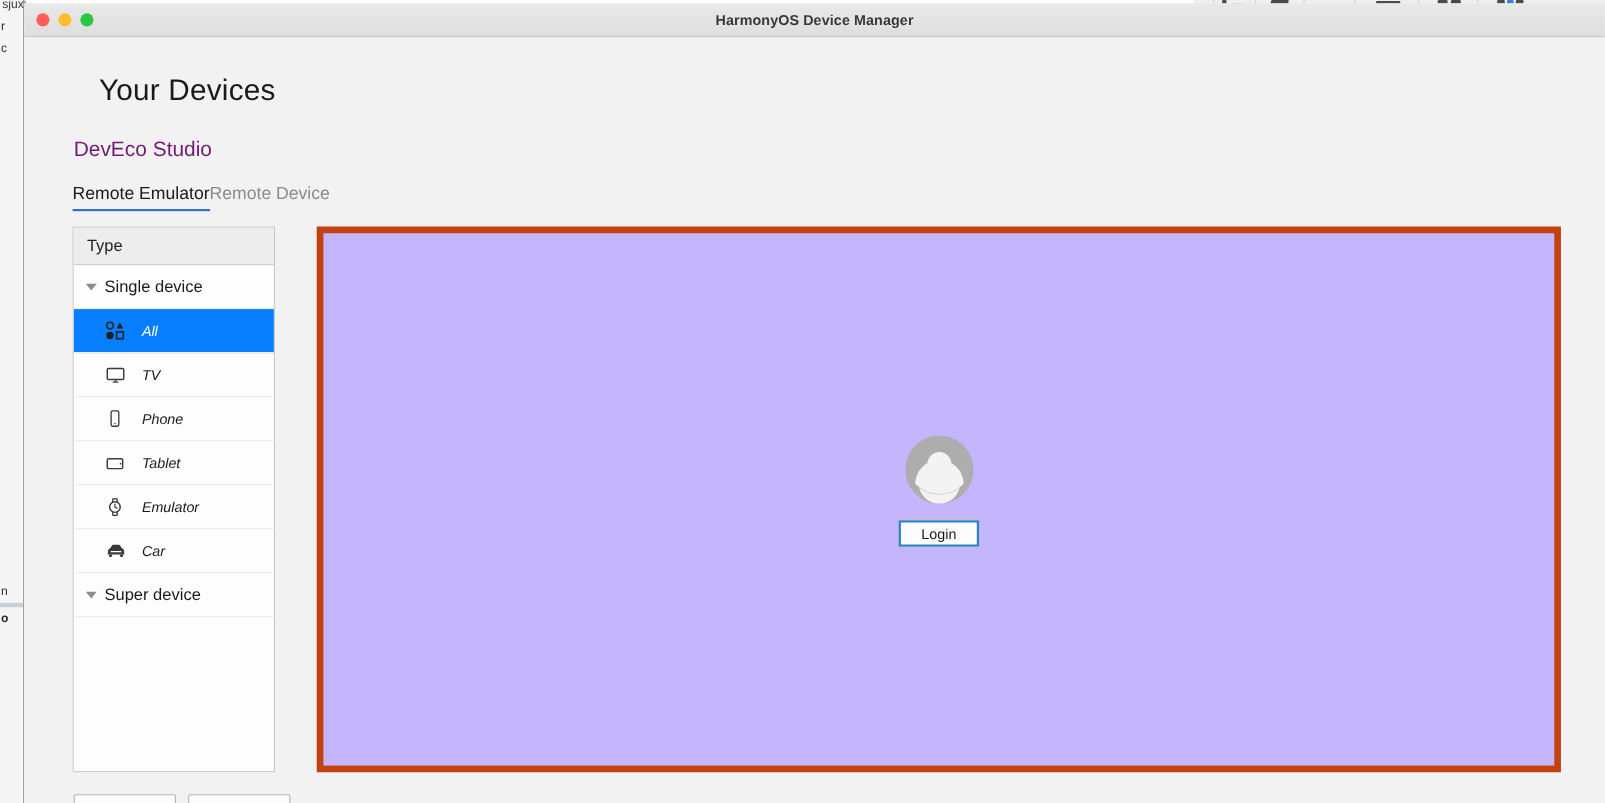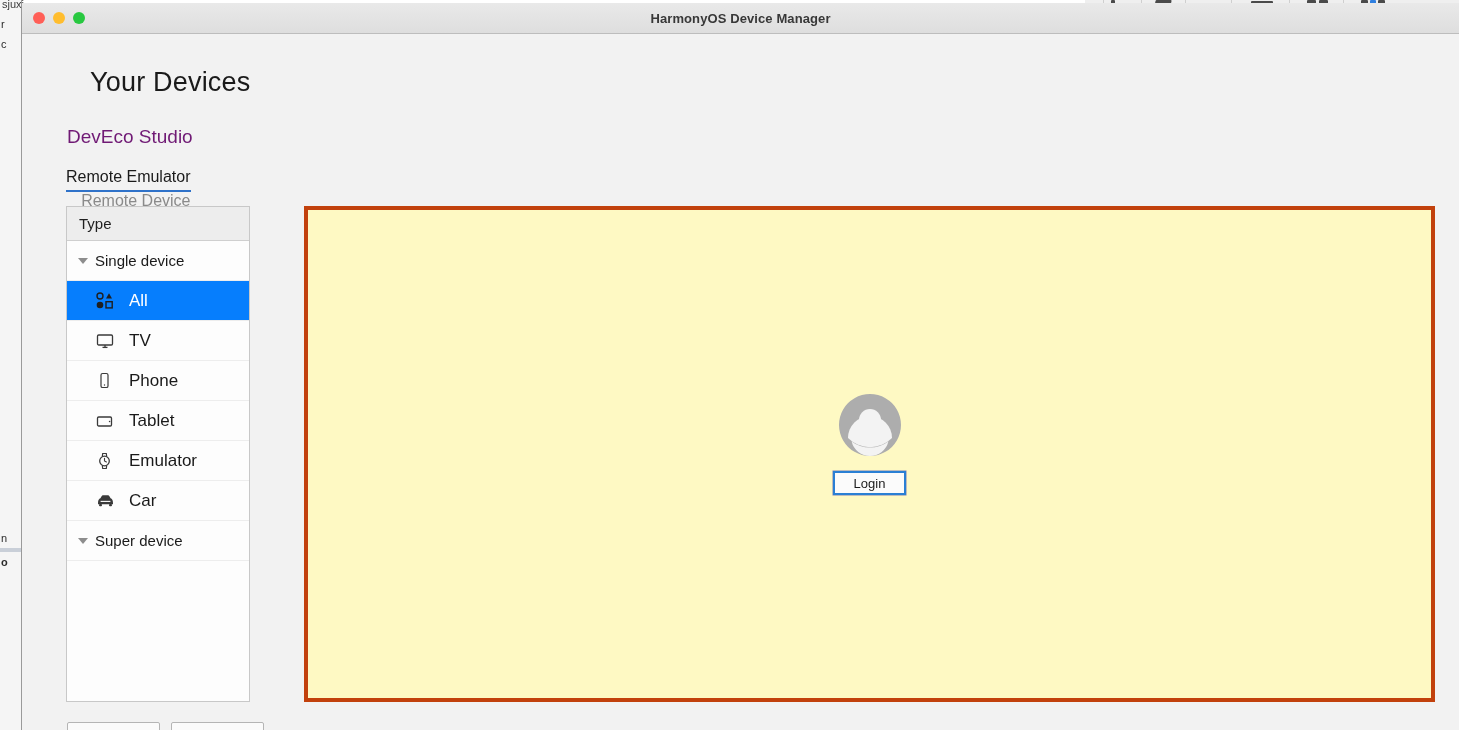--- a/index.html
+++ b/index.html
@@ -146,22 +146,21 @@
     font-size: 19px;
     color: #701a75;
   }
 
   
   .tabs {
     position: absolute;
     left: 44px;
     top: 134px;
     display: flex;
-    align-items: flex-end;
-    flex-direction: column;
+    align-items: flex-start;
   }
   .tab {
     font-size: 16px;
     color: #8a8a8a;
     padding-bottom: 4px;
     cursor: default;
     border-bottom: 2px solid transparent;
   }
   .tab.active {
     color: #1a1a1a;
@@ -224,23 +223,24 @@
   .sb-item.selected .sb-label { color: #ffffff; }
   .sb-ico {
     width: 26px;
     margin-left: 29px;
     display: flex;
     align-items: center;
     justify-content: flex-start;
     flex: none;
   }
   .sb-label {
-    font-size: 17px;
+    font-size: 13px;
     color: #1a1a1a;
     margin-left: 7px;
+    font-style: italic;
   }
   .sb-filler { flex: 1; }
 
   
   .btn-row {
     position: absolute;
     left: 45px;
     top: 688px;
     display: flex;
     gap: 11px;
@@ -260,24 +260,23 @@
     cursor: default;
   }
 
   
   .panel {
     position: absolute;
     left: 266px;
     top: 172px;
     width: 1131px;
     height: 496px;
-    background: #fef9c3;
-    border: 4px solid #c2410c;
-    box-sizing: border-box;
-    margin-left: 16px;
+    background: #c4b5fd;
+    border: 6px solid #c2410c;
+    box-sizing: border-box;
   }
   .login-block {
     position: absolute;
     left: 0;
     right: 0;
     top: 184px;
     display: flex;
     flex-direction: column;
     align-items: center;
   }

